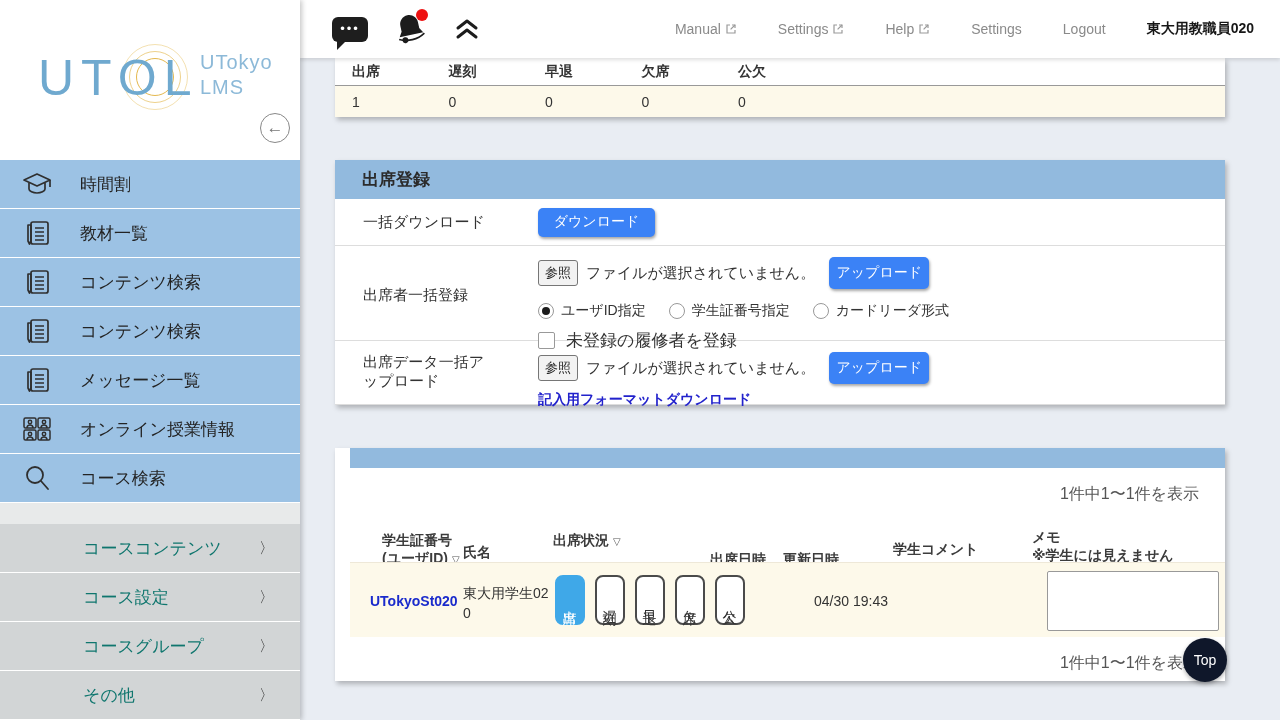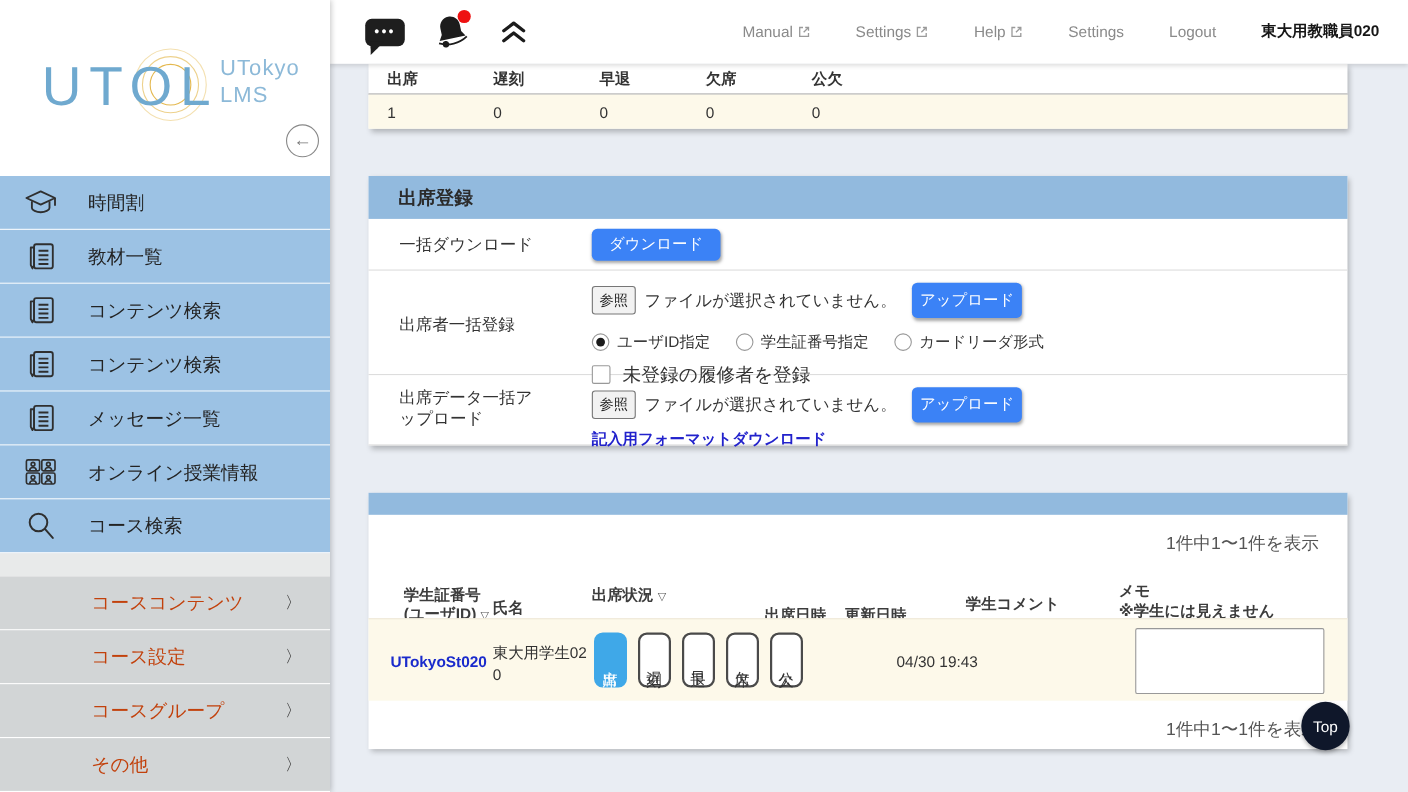--- a/index.html
+++ b/index.html
@@ -19,21 +19,21 @@
   .ring3 { left:14px; top:14px; width:38px; height:38px; border-color:#e4b84e !important; }
   .logo-sub { position:absolute; left:162px; top:10px; font-size:20px; color:#8cb9d8; line-height:25px; letter-spacing:1px; }
   .collapse-btn { position:absolute; left:260px; top:113px; width:30px; height:30px; border:1.5px solid #888;
                   border-radius:50%; color:#777; font-size:17px; line-height:27px; text-align:center; background:#fff; cursor:pointer; }
   .menu { position:absolute; left:0; top:160px; width:300px; }
   .menu-item { height:49px; background:#9cc2e4; border-bottom:1.5px solid #fff; display:flex; align-items:center; cursor:pointer; }
   .menu-item .mi-icon { width:34px; margin-left:20px; display:flex; justify-content:center; }
   .menu-item .mi-label { margin-left:26px; font-size:17px; color:#232323; }
   .menu-gap { height:21px; background:#e8eaea; }
   .sub-item { height:49px; background:#d2d5d6; border-bottom:1.5px solid #fff; display:flex; align-items:center; cursor:pointer; }
-  .sub-item .si-label { margin-left:83px; font-size:17px; color:#c2410c; flex:1; }
+  .sub-item .si-label { margin-left:83px; font-size:17px; color:#0f766e; flex:1; }
   .sub-item .si-chev { margin-right:26px; font-size:15px; color:#333; }
 
   
   .topbar { position:absolute; left:300px; top:0; width:980px; height:58px; background:#fff;
             box-shadow:0 2px 4px rgba(0,0,0,.13); z-index:5; }
   .tb-icons { position:absolute; left:32px; top:0; height:58px; display:flex; align-items:center; gap:26px; }
   .speech { position:relative; width:36px; height:25px; background:#1e1e1e; border-radius:6px; cursor:pointer; }
   .speech .dots { position:absolute; left:0; right:0; top:7px; text-align:center; color:#fff; font-size:13px; letter-spacing:2px; line-height:10px; }
   .speech .tail { position:absolute; left:5px; bottom:-8px; width:0; height:0; border:6px solid transparent; border-top-color:#1e1e1e; border-left-color:#1e1e1e; }
   .bell-wrap { position:relative; width:34px; height:36px; cursor:pointer; }
@@ -76,35 +76,35 @@
   .radio { width:16px; height:16px; border:1px solid #999; border-radius:50%; background:#fff; position:relative; cursor:pointer; }
   .radio.sel::after { content:""; position:absolute; left:3px; top:3px; width:8px; height:8px; border-radius:50%; background:#1b1b1b; }
   .radio-label { font-size:14px; color:#333; margin-right:16px; }
   .check-line { display:flex; align-items:center; margin-top:9px; gap:11px; }
   .checkbox { width:17px; height:17px; border:1px solid #999; background:#fff; border-radius:2px; cursor:pointer; }
   .check-label { font-size:17px; color:#333; }
   .reg-content { padding-top:11px; }
   .fmt-link { display:inline-block; margin-top:7px; font-size:14px; font-weight:bold; color:#2222cc; text-decoration:none; cursor:pointer; }
 
   
-  .students { position:absolute; left:0; top:390px; width:890px; background:#fff; }
+  .students { position:absolute; left:0; top:390px; width:890px; background:#fff;padding-left:15px; }
   .stu-bluebar { height:20px; background:#92bade; }
   .stu-headzone { position:relative; height:94px; }
   .pagination { position:absolute; right:26px; top:16px; font-size:16px; color:#555; }
   .hcell { position:absolute; font-size:14px; font-weight:bold; color:#3c3c3c; line-height:18px; }
   .sort { font-size:10px; color:#555; font-weight:normal; }
   .stu-row { position:relative; height:75px; background:#fdf9ea; border-top:1px solid #eee8d8; }
   .stu-id { position:absolute; left:20px; top:30px; font-size:14px; font-weight:bold; color:#1a2bcc; cursor:pointer; }
   .stu-name { position:absolute; left:113px; top:20px; width:88px; font-size:14px; color:#333; line-height:1.45; word-break:break-all; }
   .status-group { position:absolute; left:205px; top:12px; display:flex; gap:10px; }
   .vbtn { width:30px; height:50px; border:2px solid #4a4a4a; border-radius:8px; background:#fff; color:#333;
           font-size:14px; writing-mode:vertical-rl; text-orientation:upright; display:flex; align-items:center;
           justify-content:center; cursor:pointer; font-family:inherit; letter-spacing:1px; }
   .vbtn.sel { background:#3fa8e8; border-color:#3fa8e8; color:#fff; }
-  .stu-time { position:absolute; left:480px; top:30px; font-size:14px; color:#333; }
+  .stu-time { position:absolute; left:464px; top:30px; font-size:14px; color:#333; }
   .memo-box { position:absolute; left:697px; top:8px; width:172px; height:60px; border:1px solid #999; border-radius:2px;
               background:#fff; resize:none; font-family:inherit; font-size:13px; padding:4px; }
   .stu-foot { position:relative; height:44px; }
   .stu-foot .pagination2 { position:absolute; right:26px; top:16px; font-size:16px; color:#555; }
 
   .top-btn { position:absolute; left:1183px; top:638px; width:44px; height:44px; border-radius:50%;
              background:#0f172a; color:#fff; border:none; font-size:14px; cursor:pointer; z-index:9;
              box-shadow:0 2px 4px rgba(0,0,0,.3); font-family:inherit; }
 
   svg.ic { display:block; }

